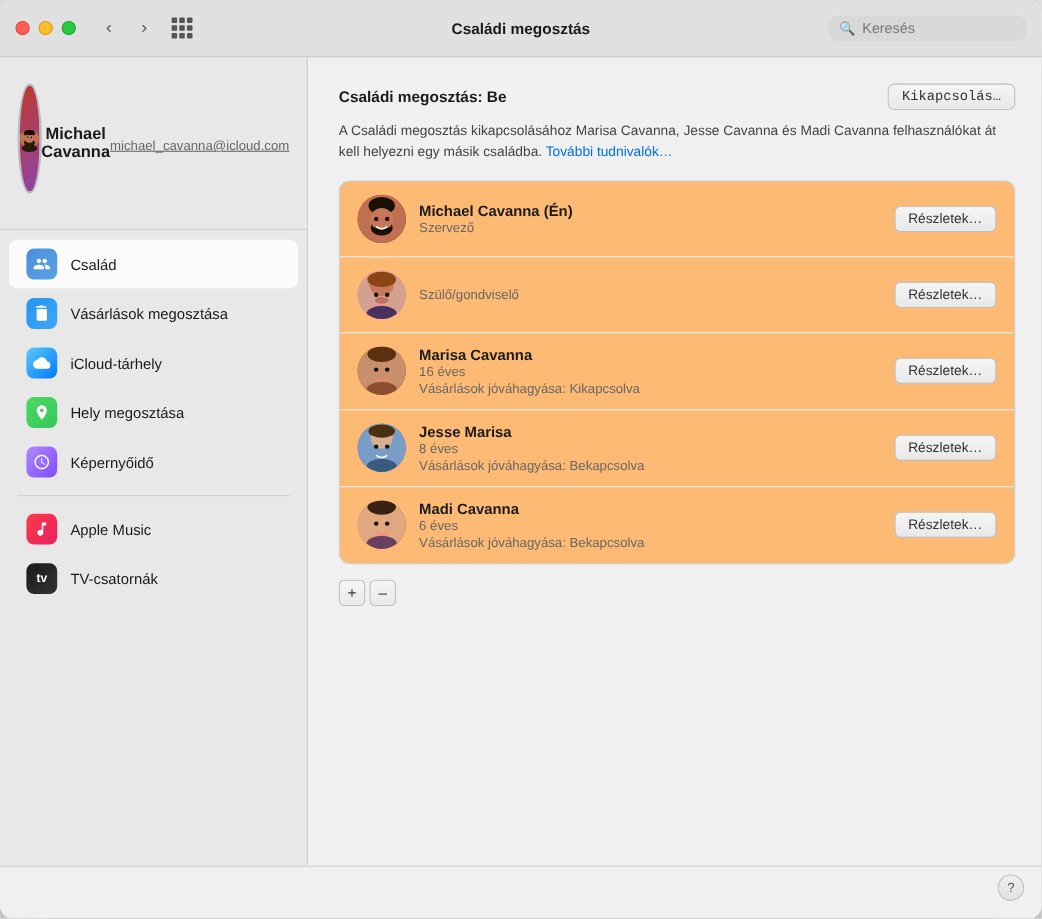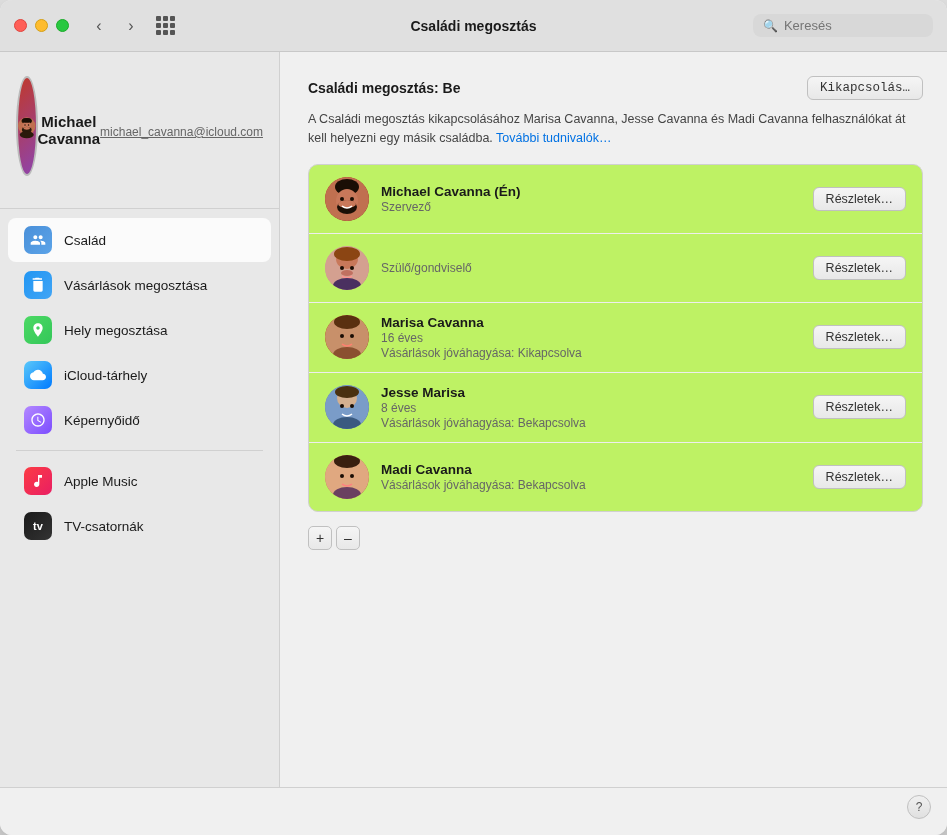--- a/index.html
+++ b/index.html
@@ -240,21 +240,21 @@
       color: #444;
       line-height: 1.5;
       margin-bottom: 16px;
     }
     .link-text {
       color: #0071e3;
       cursor: pointer;
       text-decoration: none;
     }
     .members-list {
-      background: #bef264;
+      background: #fdba74;
       border-radius: 10px;
       border: 1px solid #d0d0d0;
       overflow: hidden;
       margin-bottom: 14px;
     }
     .member-item {
       display: flex;
       align-items: center;
       padding: 12px 16px;
       border-bottom: 1px solid #eee;
@@ -440,35 +440,35 @@
           <div class="nav-item">
             <div class="nav-item-icon icon-purchases">
               <svg width="16" height="16" viewBox="0 0 24 24" fill="white">
                   <path d="M18 2h-3.5l-1-1h-5l-1 1H4v2h14V2zM5 20a2 2 0 002 2h10a2 2 0 002-2V6H5v14z"></path>
                 </svg>
             </div>
             <span class="nav-item-label">Vásárlások megosztása</span>
           </div>
 
           <div class="nav-item">
+            <div class="nav-item-icon icon-icloud">
+              <svg width="16" height="16" viewBox="0 0 24 24" fill="white">
+                  <path d="M19.35 10.04C18.67 6.59 15.64 4 12 4 9.11 4 6.6 5.64 5.35 8.04 2.34 8.36 0 10.91 0 14c0 3.31 2.69 6 6 6h13c2.76 0 5-2.24 5-5 0-2.64-2.05-4.78-4.65-4.96z"></path>
+                </svg>
+            </div>
+            <span class="nav-item-label">iCloud-tárhely</span>
+          </div>
+
+          <div class="nav-item">
             <div class="nav-item-icon icon-location">
               <svg width="16" height="16" viewBox="0 0 24 24" fill="white">
                   <path d="M12 2C8.13 2 5 5.13 5 9c0 5.25 7 13 7 13s7-7.75 7-13c0-3.87-3.13-7-7-7zm0 9.5c-1.38 0-2.5-1.12-2.5-2.5s1.12-2.5 2.5-2.5 2.5 1.12 2.5 2.5-1.12 2.5-2.5 2.5z"></path>
                 </svg>
             </div>
             <span class="nav-item-label">Hely megosztása</span>
-          </div>
-
-          <div class="nav-item">
-            <div class="nav-item-icon icon-icloud">
-              <svg width="16" height="16" viewBox="0 0 24 24" fill="white">
-                  <path d="M19.35 10.04C18.67 6.59 15.64 4 12 4 9.11 4 6.6 5.64 5.35 8.04 2.34 8.36 0 10.91 0 14c0 3.31 2.69 6 6 6h13c2.76 0 5-2.24 5-5 0-2.64-2.05-4.78-4.65-4.96z"></path>
-                </svg>
-            </div>
-            <span class="nav-item-label">iCloud-tárhely</span>
           </div>
 
           <div class="nav-item">
             <div class="nav-item-icon icon-screentime">
               <svg width="16" height="16" viewBox="0 0 24 24" fill="white">
                   <path d="M11.99 2C6.47 2 2 6.48 2 12s4.47 10 9.99 10C17.52 22 22 17.52 22 12S17.52 2 11.99 2zM12 20c-4.42 0-8-3.58-8-8s3.58-8 8-8 8 3.58 8 8-3.58 8-8 8zm.5-13H11v6l5.25 3.15.75-1.23-4.5-2.67V7z"></path>
                 </svg>
             </div>
             <span class="nav-item-label">Képernyőidő</span>
           </div>
@@ -597,20 +597,21 @@
               <ellipse cx="22" cy="13" rx="10" ry="10" fill="#e0a880"></ellipse>
               <ellipse cx="22" cy="6" rx="13" ry="7" fill="#3a2010"></ellipse>
               <circle cx="17" cy="21" r="2" fill="#1a0e05"></circle>
               <circle cx="27" cy="21" r="2" fill="#1a0e05"></circle>
               <path d="M 17 29 Q 22 33 27 29" stroke="#ff8080" stroke-width="1.5" fill="none"></path>
               <ellipse cx="22" cy="40" rx="14" ry="8" fill="#6a4060"></ellipse>
             </svg>
           </div>
           <div class="member-info">
             <div class="member-name">Madi Cavanna</div>
+            <div class="member-role">6 éves</div>
             <div class="member-detail">Vásárlások jóváhagyása: Bekapcsolva</div>
           </div>
           <button class="btn-reszletek">Részletek…</button>
         </div>
       </div>
 
       <div class="action-buttons">
         <button class="btn-add">+</button>
         <button class="btn-remove">–</button>
       </div>

